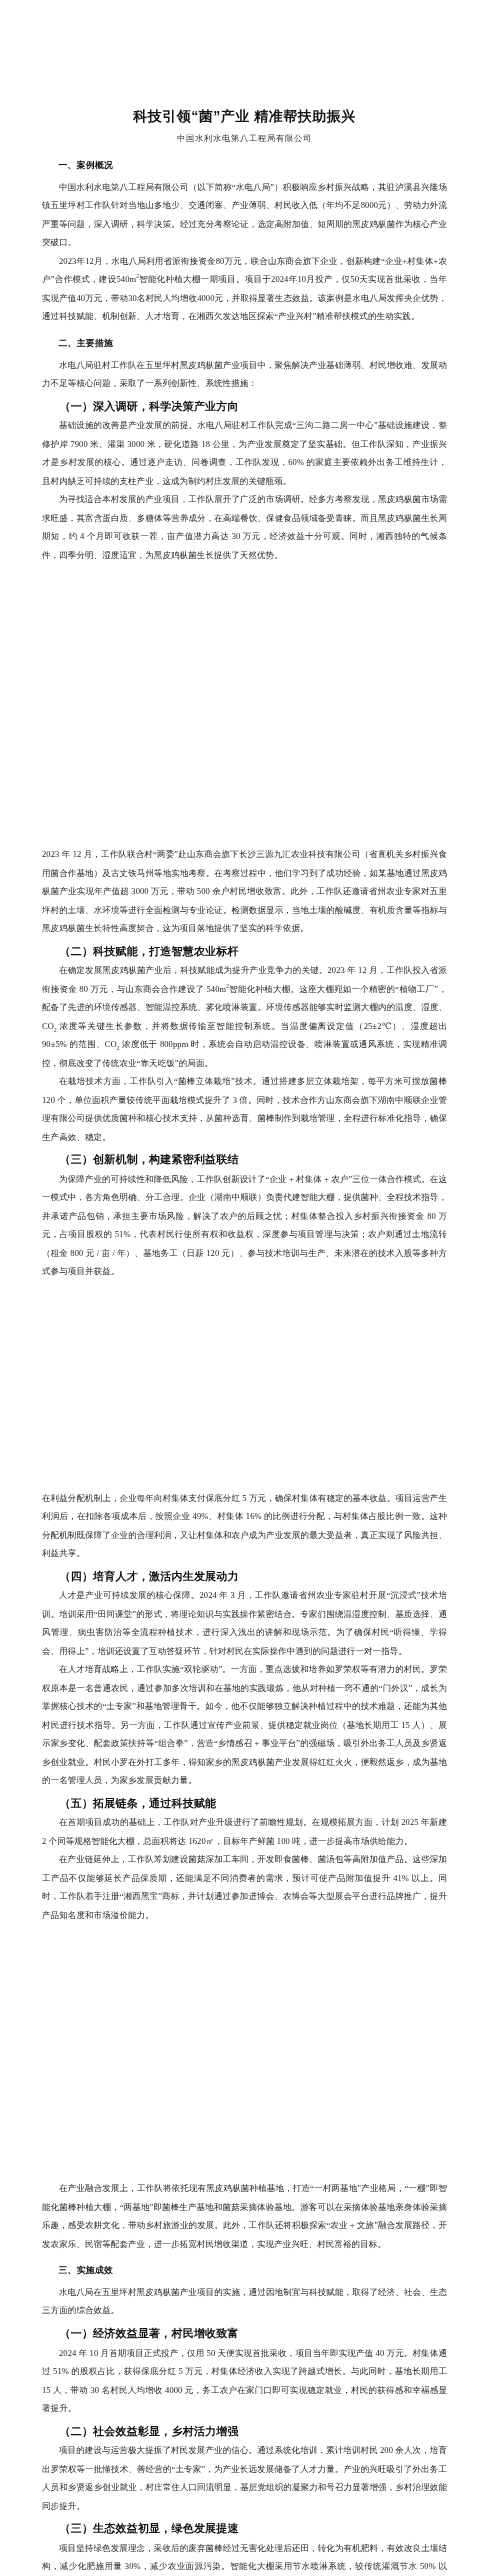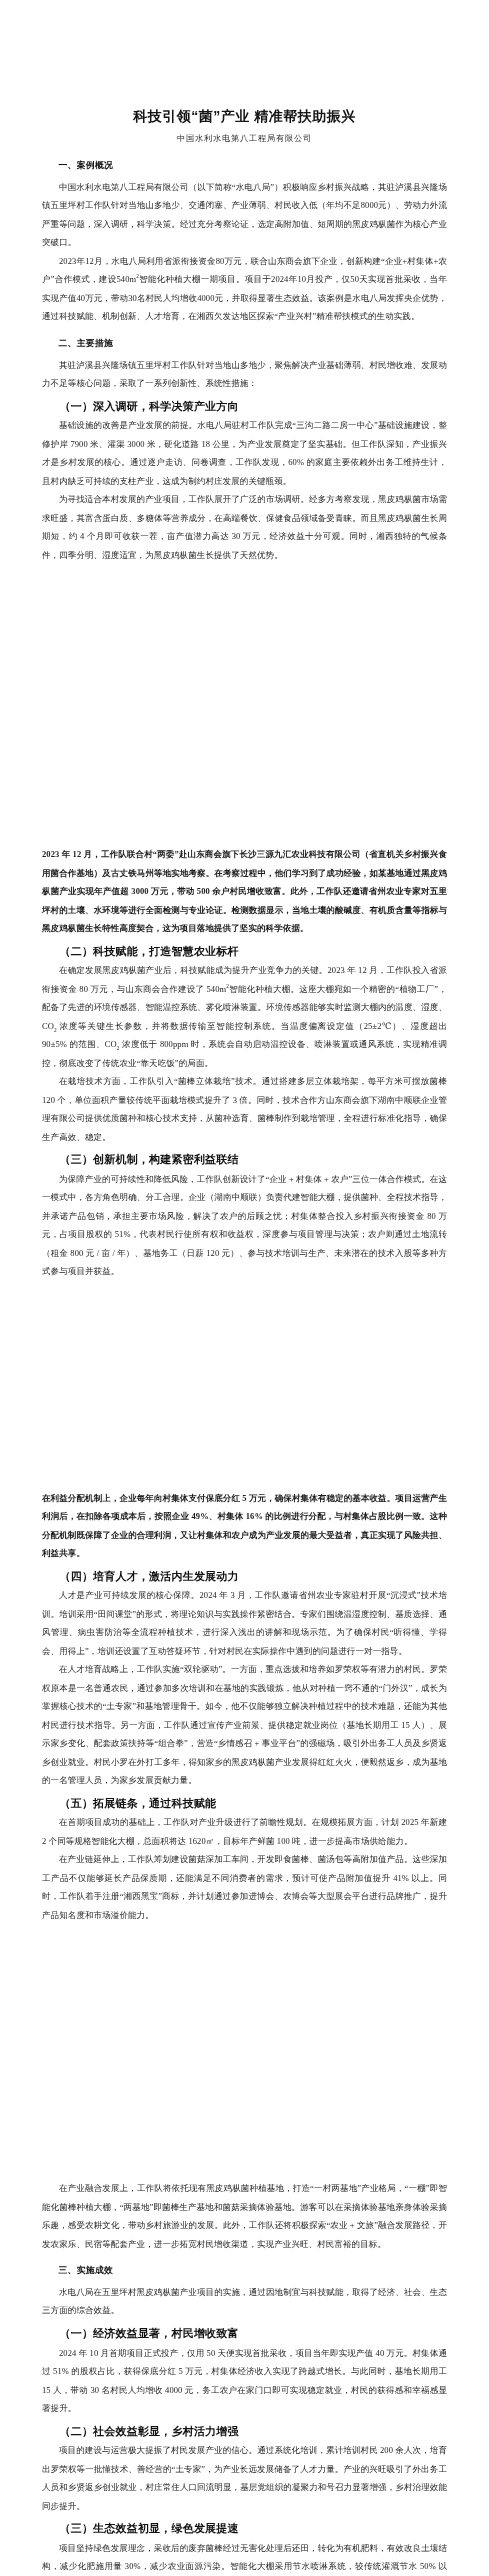--- a/index.html
+++ b/index.html
@@ -75,39 +75,39 @@
     font-family: "Liberation Serif", "DejaVu Serif", serif;
     font-size: 8.5px;
     line-height: 18.5px;
     text-align: justify;
     text-justify: inter-ideograph;
     color: #1c1c1c;
     margin: 0;
     text-indent: 17px;
     letter-spacing: 0.1px;
   }
-  p.body.cont { text-indent: 0; font-weight: bold; }
+  p.body.cont { text-indent: 0; }
   sup.sup { font-size: 0.62em; vertical-align: super; line-height: 0; }
   sub.sub { font-size: 0.62em; vertical-align: sub; line-height: 0; }
 </style>
 </head>
 <body>
 
 <div class="doc">
 
   <div class="page p1">
     <h1 class="doc-title">科技引领“菌”产业  精准帮扶助振兴</h1>
     <div class="doc-subtitle">中国水利水电第八工程局有限公司</div>
 
     <h2 class="sec">一、案例概况</h2>
     <p class="body">中国水利水电第八工程局有限公司（以下简称“水电八局”）积极响应乡村振兴战略，其驻泸溪县兴隆场镇五里坪村工作队针对当地山多地少、交通闭塞、产业薄弱、村民收入低（年均不足8000元）、劳动力外流严重等问题，深入调研，科学决策。经过充分考察论证，选定高附加值、短周期的黑皮鸡枞菌作为核心产业突破口。</p>
     <p class="body">2023年12月，水电八局利用省派衔接资金80万元，联合山东商会旗下企业，创新构建“企业+村集体+农户”合作模式，建设540m<sup class="sup">2</sup>智能化种植大棚一期项目。项目于2024年10月投产，仅50天实现首批采收，当年实现产值40万元，带动30名村民人均增收4000元，并取得显著生态效益。该案例是水电八局发挥央企优势，通过科技赋能、机制创新、人才培育，在湘西欠发达地区探索“产业兴村”精准帮扶模式的生动实践。</p>
 
     <h2 class="sec">二、主要措施</h2>
-    <p class="body">其驻泸溪县兴隆场镇五里坪村工作队针对当地山多地少，聚焦解决产业基础薄弱、村民增收难、发展动力不足等核心问题，采取了一系列创新性、系统性措施：</p>
+    <p class="body">水电八局驻村工作队在五里坪村黑皮鸡枞菌产业项目中，聚焦解决产业基础薄弱、村民增收难、发展动力不足等核心问题，采取了一系列创新性、系统性措施：</p>
 
     <h3 class="subsec">（一）深入调研，科学决策产业方向</h3>
     <p class="body">基础设施的改善是产业发展的前提。水电八局驻村工作队完成“三沟二路二房一中心”基础设施建设，整修护岸 7900 米、灌渠 3000 米，硬化道路 18 公里，为产业发展奠定了坚实基础。但工作队深知，产业振兴才是乡村发展的核心。通过逐户走访、问卷调查，工作队发现，60% 的家庭主要依赖外出务工维持生计，且村内缺乏可持续的支柱产业，这成为制约村庄发展的关键瓶颈。</p>
     <p class="body">为寻找适合本村发展的产业项目，工作队展开了广泛的市场调研。经多方考察发现，黑皮鸡枞菌市场需求旺盛，其富含蛋白质、多糖体等营养成分，在高端餐饮、保健食品领域备受青睐。而且黑皮鸡枞菌生长周期短，约 4 个月即可收获一茬，亩产值潜力高达 30 万元，经济效益十分可观。同时，湘西独特的气候条件，四季分明、湿度适宜，为黑皮鸡枞菌生长提供了天然优势。</p>
   </div>
 
   <div class="page p2">
     <p class="body cont">2023 年 12 月，工作队联合村“两委”赴山东商会旗下长沙三源九汇农业科技有限公司（省直机关乡村振兴食用菌合作基地）及古丈铁马州等地实地考察。在考察过程中，他们学习到了成功经验，如某基地通过黑皮鸡枞菌产业实现年产值超 3000 万元，带动 500 余户村民增收致富。此外，工作队还邀请省州农业专家对五里坪村的土壤、水环境等进行全面检测与专业论证。检测数据显示，当地土壤的酸碱度、有机质含量等指标与黑皮鸡枞菌生长特性高度契合，这为项目落地提供了坚实的科学依据。</p>
 
     <h3 class="subsec">（二）科技赋能，打造智慧农业标杆</h3>

